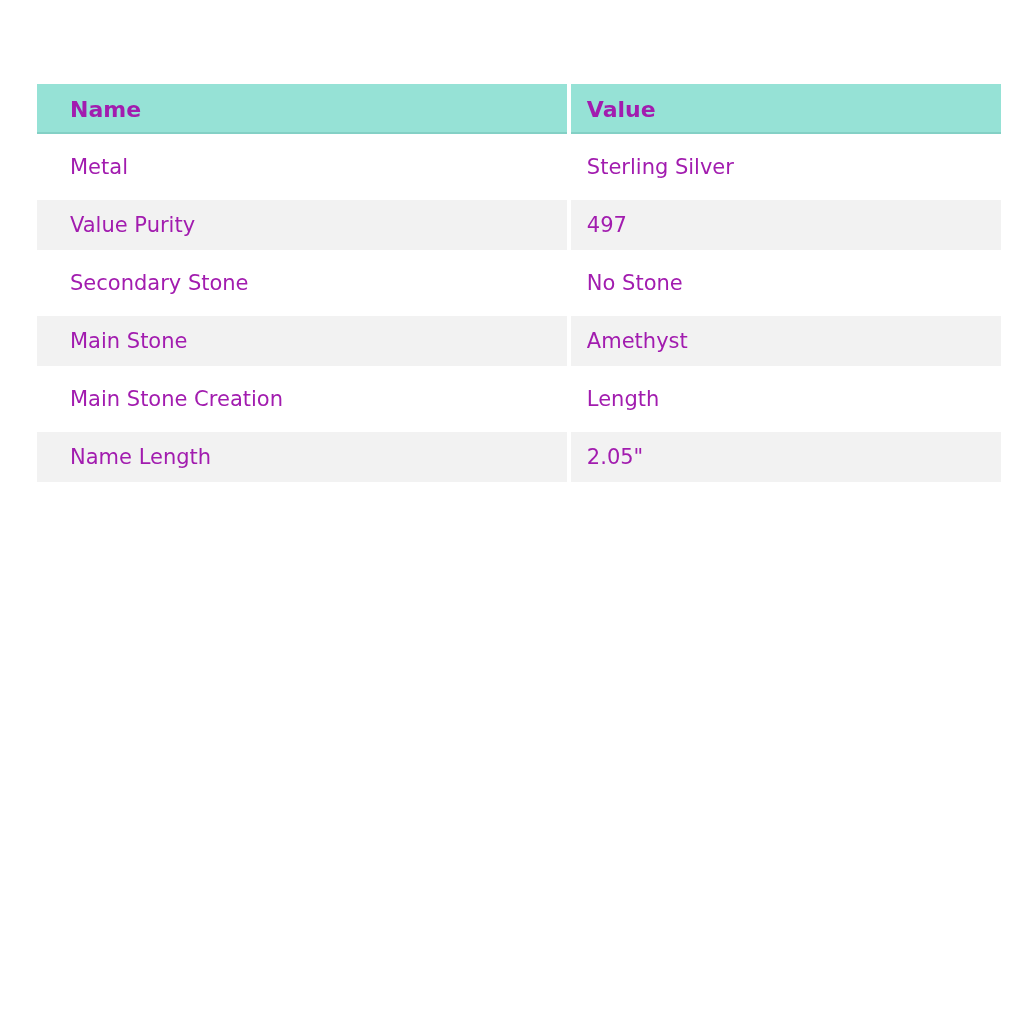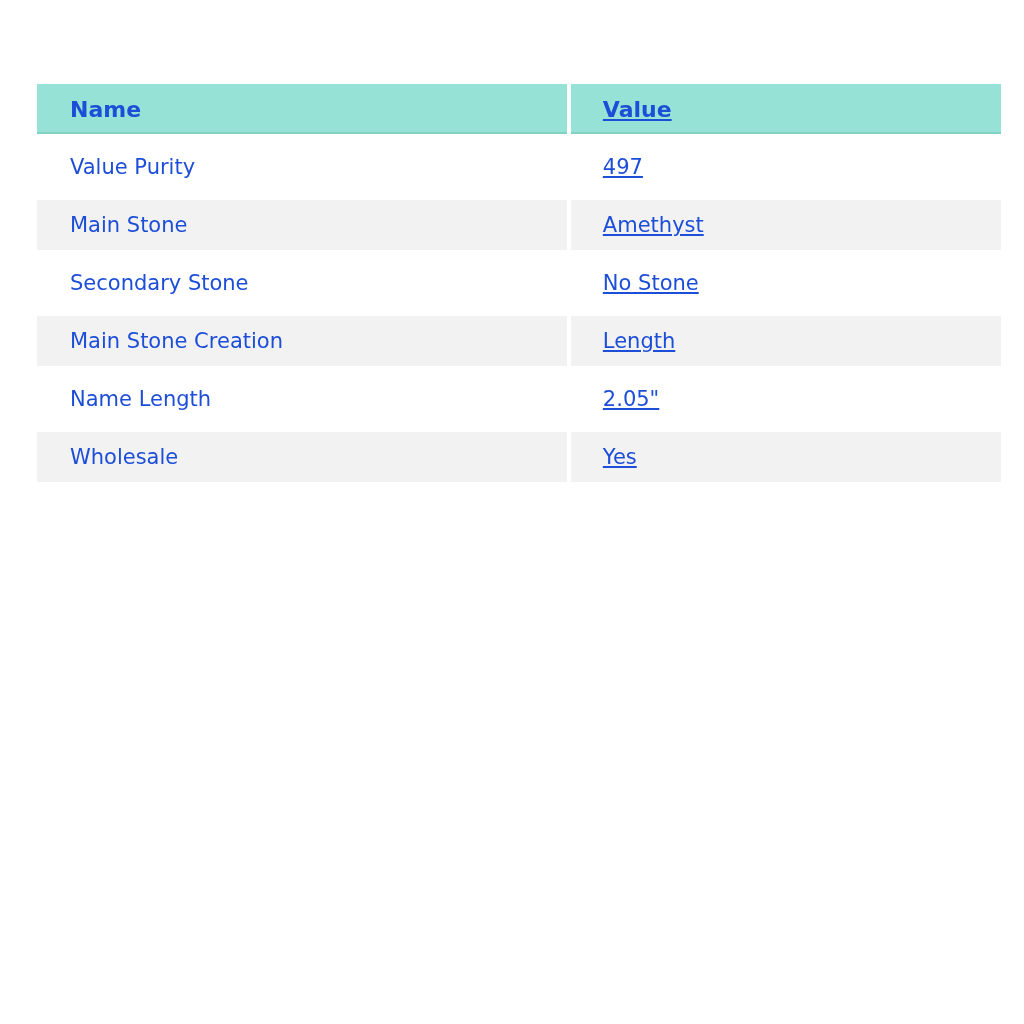--- a/index.html
+++ b/index.html
@@ -25,35 +25,34 @@
   .spec-table th,
   .spec-table td {
     box-sizing: border-box;
     height: 58px;
     border-top: 4px solid #ffffff;
     border-bottom: 4px solid #ffffff;
     padding: 0;
     text-align: left;
     vertical-align: middle;
     font-size: 21px;
-    color: #1d4ed8;
+    color: #a21caf;
     white-space: nowrap;
     overflow: hidden;
   }
   .spec-table th.col-name,
   .spec-table td.col-name {
     width: 489px;
     border-right: 4px solid #ffffff;
     padding-left: 33px;
   }
   .spec-table th.col-value,
   .spec-table td.col-value {
     width: 394px;
-    padding-left: 32px;
-    text-decoration: underline;
+    padding-left: 16px;
   }
   .spec-table thead th {
     background: #96e2d6;
     font-weight: 600;
     font-size: 22px;
     box-shadow: inset 0 -2px 0 rgba(0, 80, 70, 0.12);
   }
   .spec-table tbody tr:nth-child(even) td {
     background: #f2f2f2;
   }
@@ -67,38 +66,38 @@
 <div class="spec-table-wrap">
   <table class="spec-table">
     <thead>
       <tr>
         <th class="col-name">Name</th>
         <th class="col-value">Value</th>
       </tr>
     </thead>
     <tbody>
       <tr>
+        <td class="col-name">Metal</td>
+        <td class="col-value">Sterling Silver</td>
+      </tr>
+      <tr>
         <td class="col-name">Value Purity</td>
         <td class="col-value">497</td>
       </tr>
       <tr>
+        <td class="col-name">Secondary Stone</td>
+        <td class="col-value">No Stone</td>
+      </tr>
+      <tr>
         <td class="col-name">Main Stone</td>
         <td class="col-value">Amethyst</td>
-      </tr>
-      <tr>
-        <td class="col-name">Secondary Stone</td>
-        <td class="col-value">No Stone</td>
       </tr>
       <tr>
         <td class="col-name">Main Stone Creation</td>
         <td class="col-value">Length</td>
       </tr>
       <tr>
         <td class="col-name">Name Length</td>
         <td class="col-value">2.05"</td>
       </tr>
-      <tr>
-        <td class="col-name">Wholesale</td>
-        <td class="col-value">Yes</td>
-      </tr>
     </tbody>
   </table>
 </div>
 
 </body></html>

